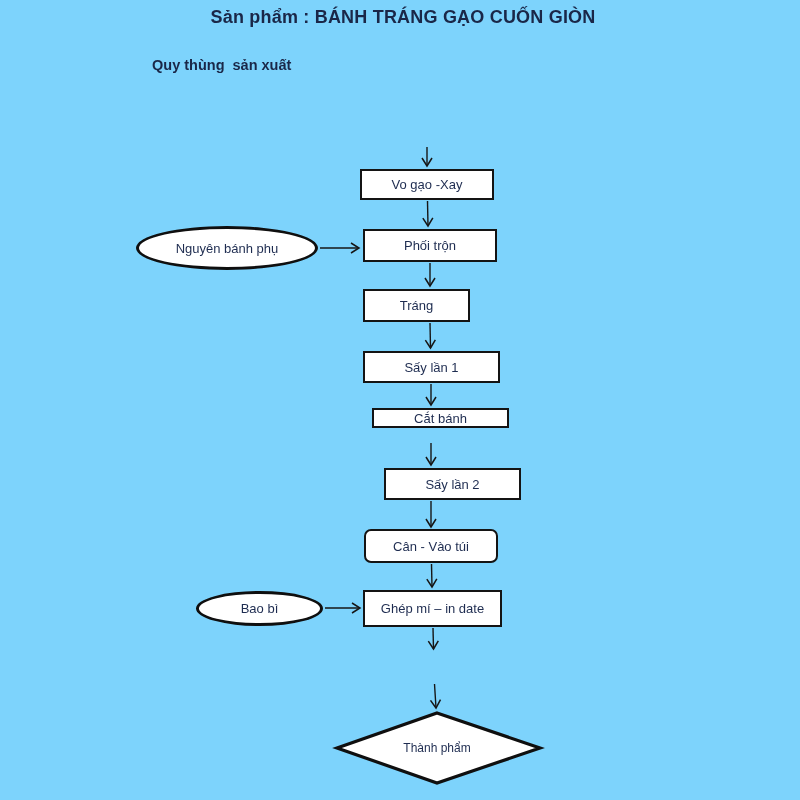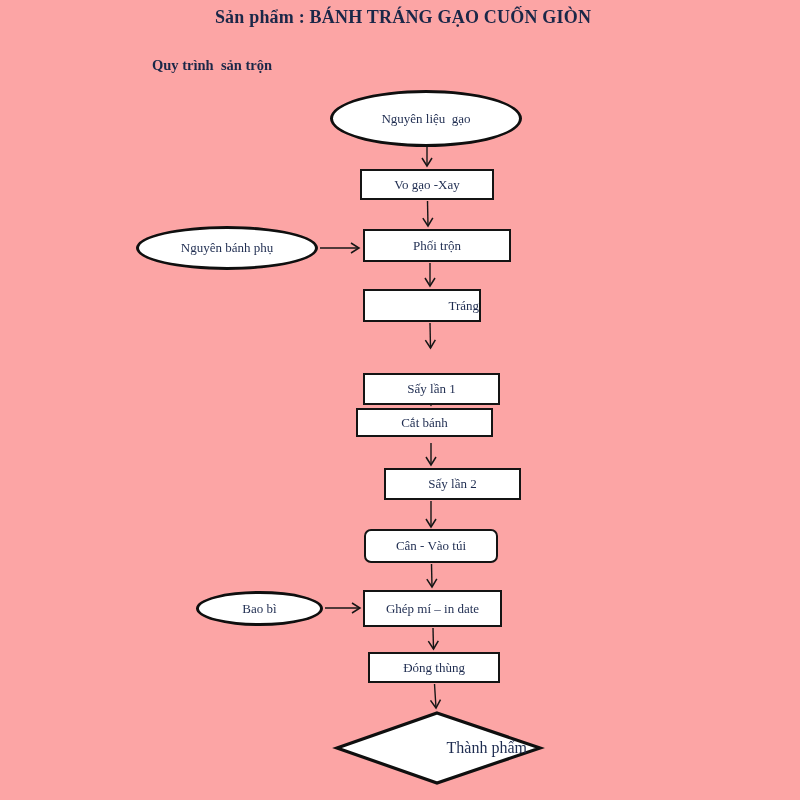--- a/index.html
+++ b/index.html
@@ -4,22 +4,22 @@
 <style>
   html, body {
     margin: 0;
     padding: 0;
     background: #ffffff;
   }
   .page {
     position: relative;
     width: 800px;
     height: 800px;
-    background: #fca5a5;
-    font-family: Liberation Serif, serif;
+    background: #7dd3fc;
+    font-family: Liberation Sans, sans-serif;
     color: #1e2c50;
     overflow: hidden;
   }
   .title {
     position: absolute;
     left: 0;
     top: 7px;
     width: 806px;
     text-align: center;
     font-size: 18px;
@@ -59,32 +59,32 @@
     border: 2.5px solid #141414;
   }
   .ellipse {
     border: 3px solid #0f0f0f;
     border-radius: 50%;
   }
   .diamond-label {
     position: absolute;
     display: flex;
     align-items: center;
-    justify-content: flex-end;
-    font-size: 16px;
+    justify-content: center;
+    font-size: 12px;
     background: transparent;
   }
 </style>
 </head>
 <body>
 
 <div class="page">
 
   <div class="title">Sản phẩm : BÁNH TRÁNG GẠO CUỐN GIÒN</div>
-  <div class="subtitle">Quy trình  sản trộn</div>
+  <div class="subtitle">Quy thùng  sản xuất</div>
 
   <svg class="svg-layer" width="800" height="800" viewBox="0 0 800 800">
     <defs>
       <marker id="arrowhead" markerWidth="14" markerHeight="14" refX="9" refY="6" orient="auto" markerUnits="userSpaceOnUse">
         <path d="M1,1 L9,6 L1,11" fill="none" stroke="#161616" stroke-width="1.5"></path>
       </marker>
     </defs>
 
     <line x1="427" y1="147" x2="427" y2="166" stroke="#161616" stroke-width="1.4" marker-end="url(#arrowhead)"></line>
     <line x1="427.5" y1="201" x2="428" y2="226" stroke="#161616" stroke-width="1.4" marker-end="url(#arrowhead)"></line>
@@ -95,65 +95,59 @@
     <line x1="431" y1="443" x2="431" y2="465" stroke="#161616" stroke-width="1.4" marker-end="url(#arrowhead)"></line>
     <line x1="431" y1="501" x2="431" y2="527" stroke="#161616" stroke-width="1.4" marker-end="url(#arrowhead)"></line>
     <line x1="431.5" y1="564" x2="432" y2="587" stroke="#161616" stroke-width="1.4" marker-end="url(#arrowhead)"></line>
     <line x1="325" y1="608" x2="360" y2="608" stroke="#161616" stroke-width="1.4" marker-end="url(#arrowhead)"></line>
     <line x1="433" y1="628" x2="433.5" y2="649" stroke="#161616" stroke-width="1.4" marker-end="url(#arrowhead)"></line>
     <line x1="434.5" y1="684" x2="436" y2="708" stroke="#161616" stroke-width="1.4" marker-end="url(#arrowhead)"></line>
 
     <polygon points="437,713 540,748 437,783 337,748" fill="#ffffff" stroke="#0f0f0f" stroke-width="3.2" stroke-linejoin="miter"></polygon>
   </svg>
 
-  <div class="node ellipse" style="left:330px; top:90px; width:192px; height:57px;">
-    <span>Nguyên liệu  gạo</span>
-  </div>
 
   <div class="node rect" style="left:360px; top:169px; width:134px; height:31px;text-align:right;">
     <span>Vo gạo -Xay</span>
   </div>
 
   <div class="node ellipse" style="left:136px; top:226px; width:182px; height:44px;">
     <span>Nguyên bánh phụ</span>
   </div>
 
-  <div class="node rect" style="left:363px; top:229px; width:148px; height:33px;">
+  <div class="node rect" style="left:363px; top:229px; width:134px; height:33px;">
     <span>Phối trộn</span>
   </div>
 
-  <div class="node rect" style="left:363px; top:289px; width:118px; height:33px;justify-content:flex-end;">
+  <div class="node rect" style="left:363px; top:289px; width:107px; height:33px;">
     <span>Tráng</span>
   </div>
 
-  <div class="node rect" style="left:363px; top:351px; width:137px; height:32px;margin-top:22px;">
+  <div class="node rect" style="left:363px; top:351px; width:137px; height:32px;">
     <span>Sấy lần 1</span>
   </div>
 
-  <div class="node rect" style="left:356px; top:408px; width:137px; height:29px;">
+  <div class="node rect" style="left:372px; top:408px; width:137px; height:20px;">
     <span>Cắt bánh</span>
   </div>
 
   <div class="node rect" style="left:384px; top:468px; width:137px; height:32px;">
     <span>Sấy lần 2</span>
   </div>
 
   <div class="node rect" style="left:364px; top:529px; width:134px; height:34px;border-radius:7px;">
     <span>Cân - Vào túi</span>
   </div>
 
   <div class="node rect" style="left:363px; top:590px; width:139px; height:37px;">
     <span>Ghép mí – in date</span>
   </div>
 
   <div class="node ellipse" style="left:196px; top:591px; width:127px; height:35px;">
     <span>Bao bì</span>
   </div>
 
-  <div class="node rect" style="left:368px; top:652px; width:132px; height:31px;">
-    <span>Đóng thùng</span>
-  </div>
 
   <div class="diamond-label" style="left:347px; top:716px; width:180px; height:64px;">
     <span>Thành phẩm</span>
   </div>
 
 </div>
 
 </body></html>

